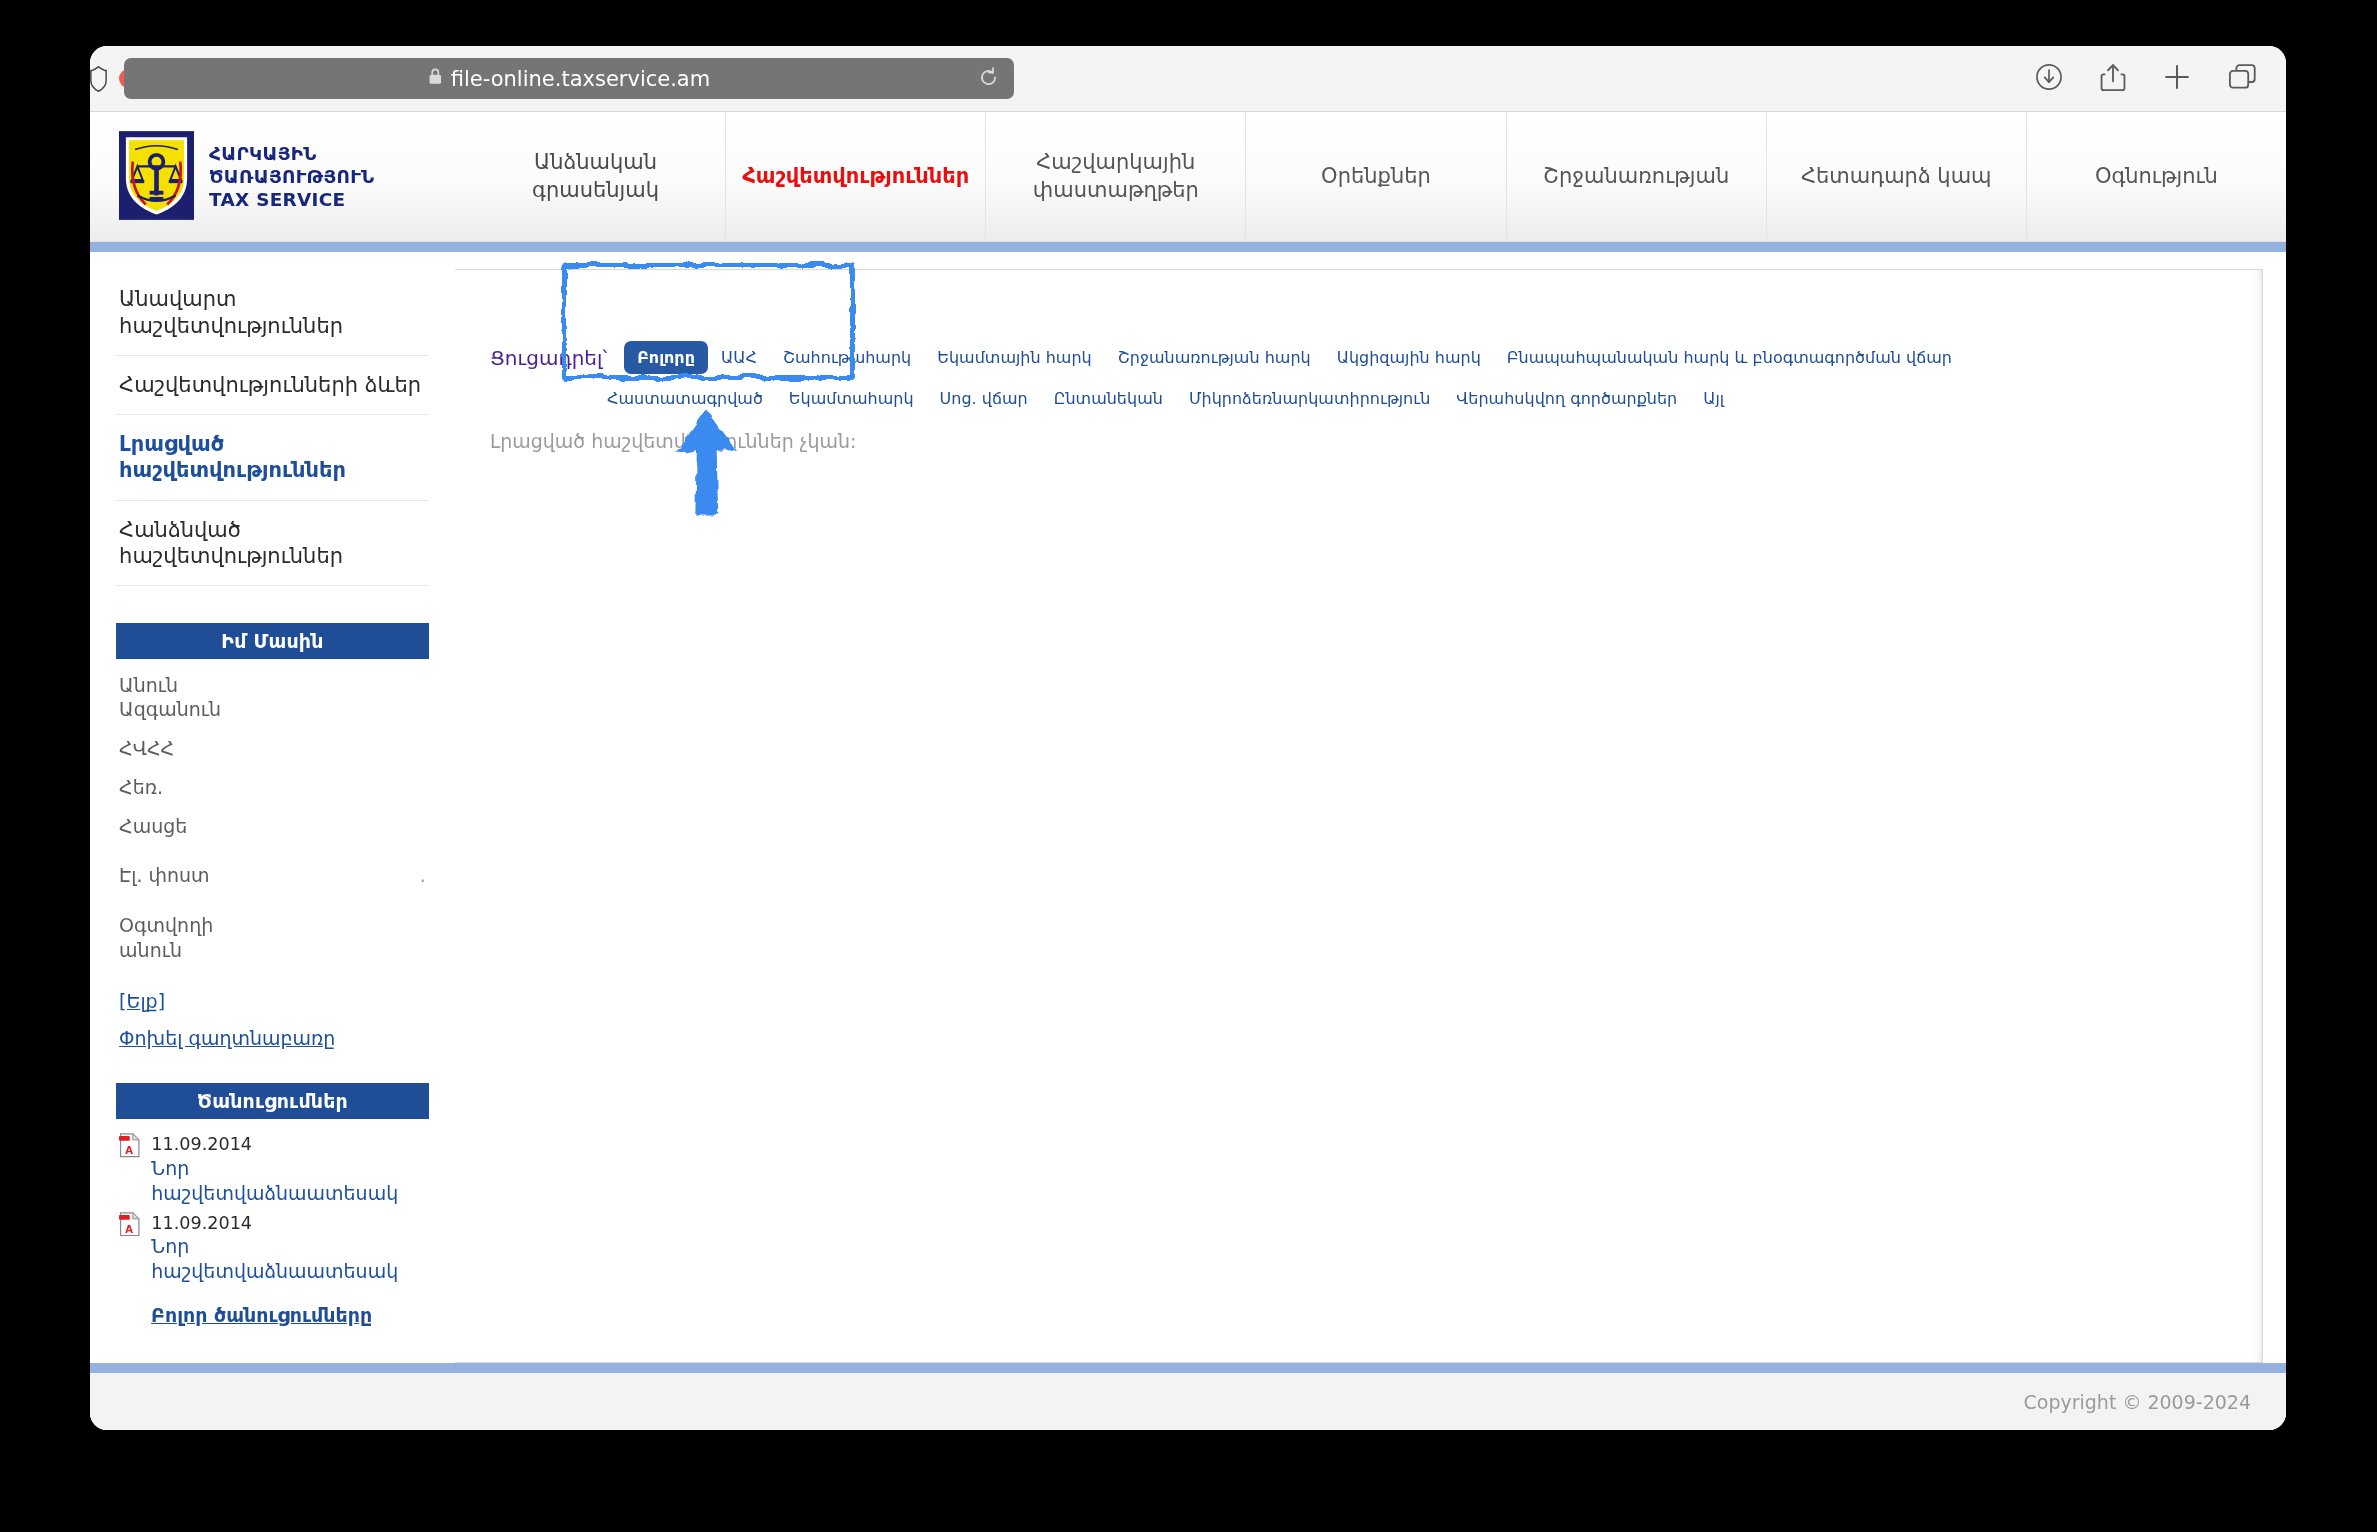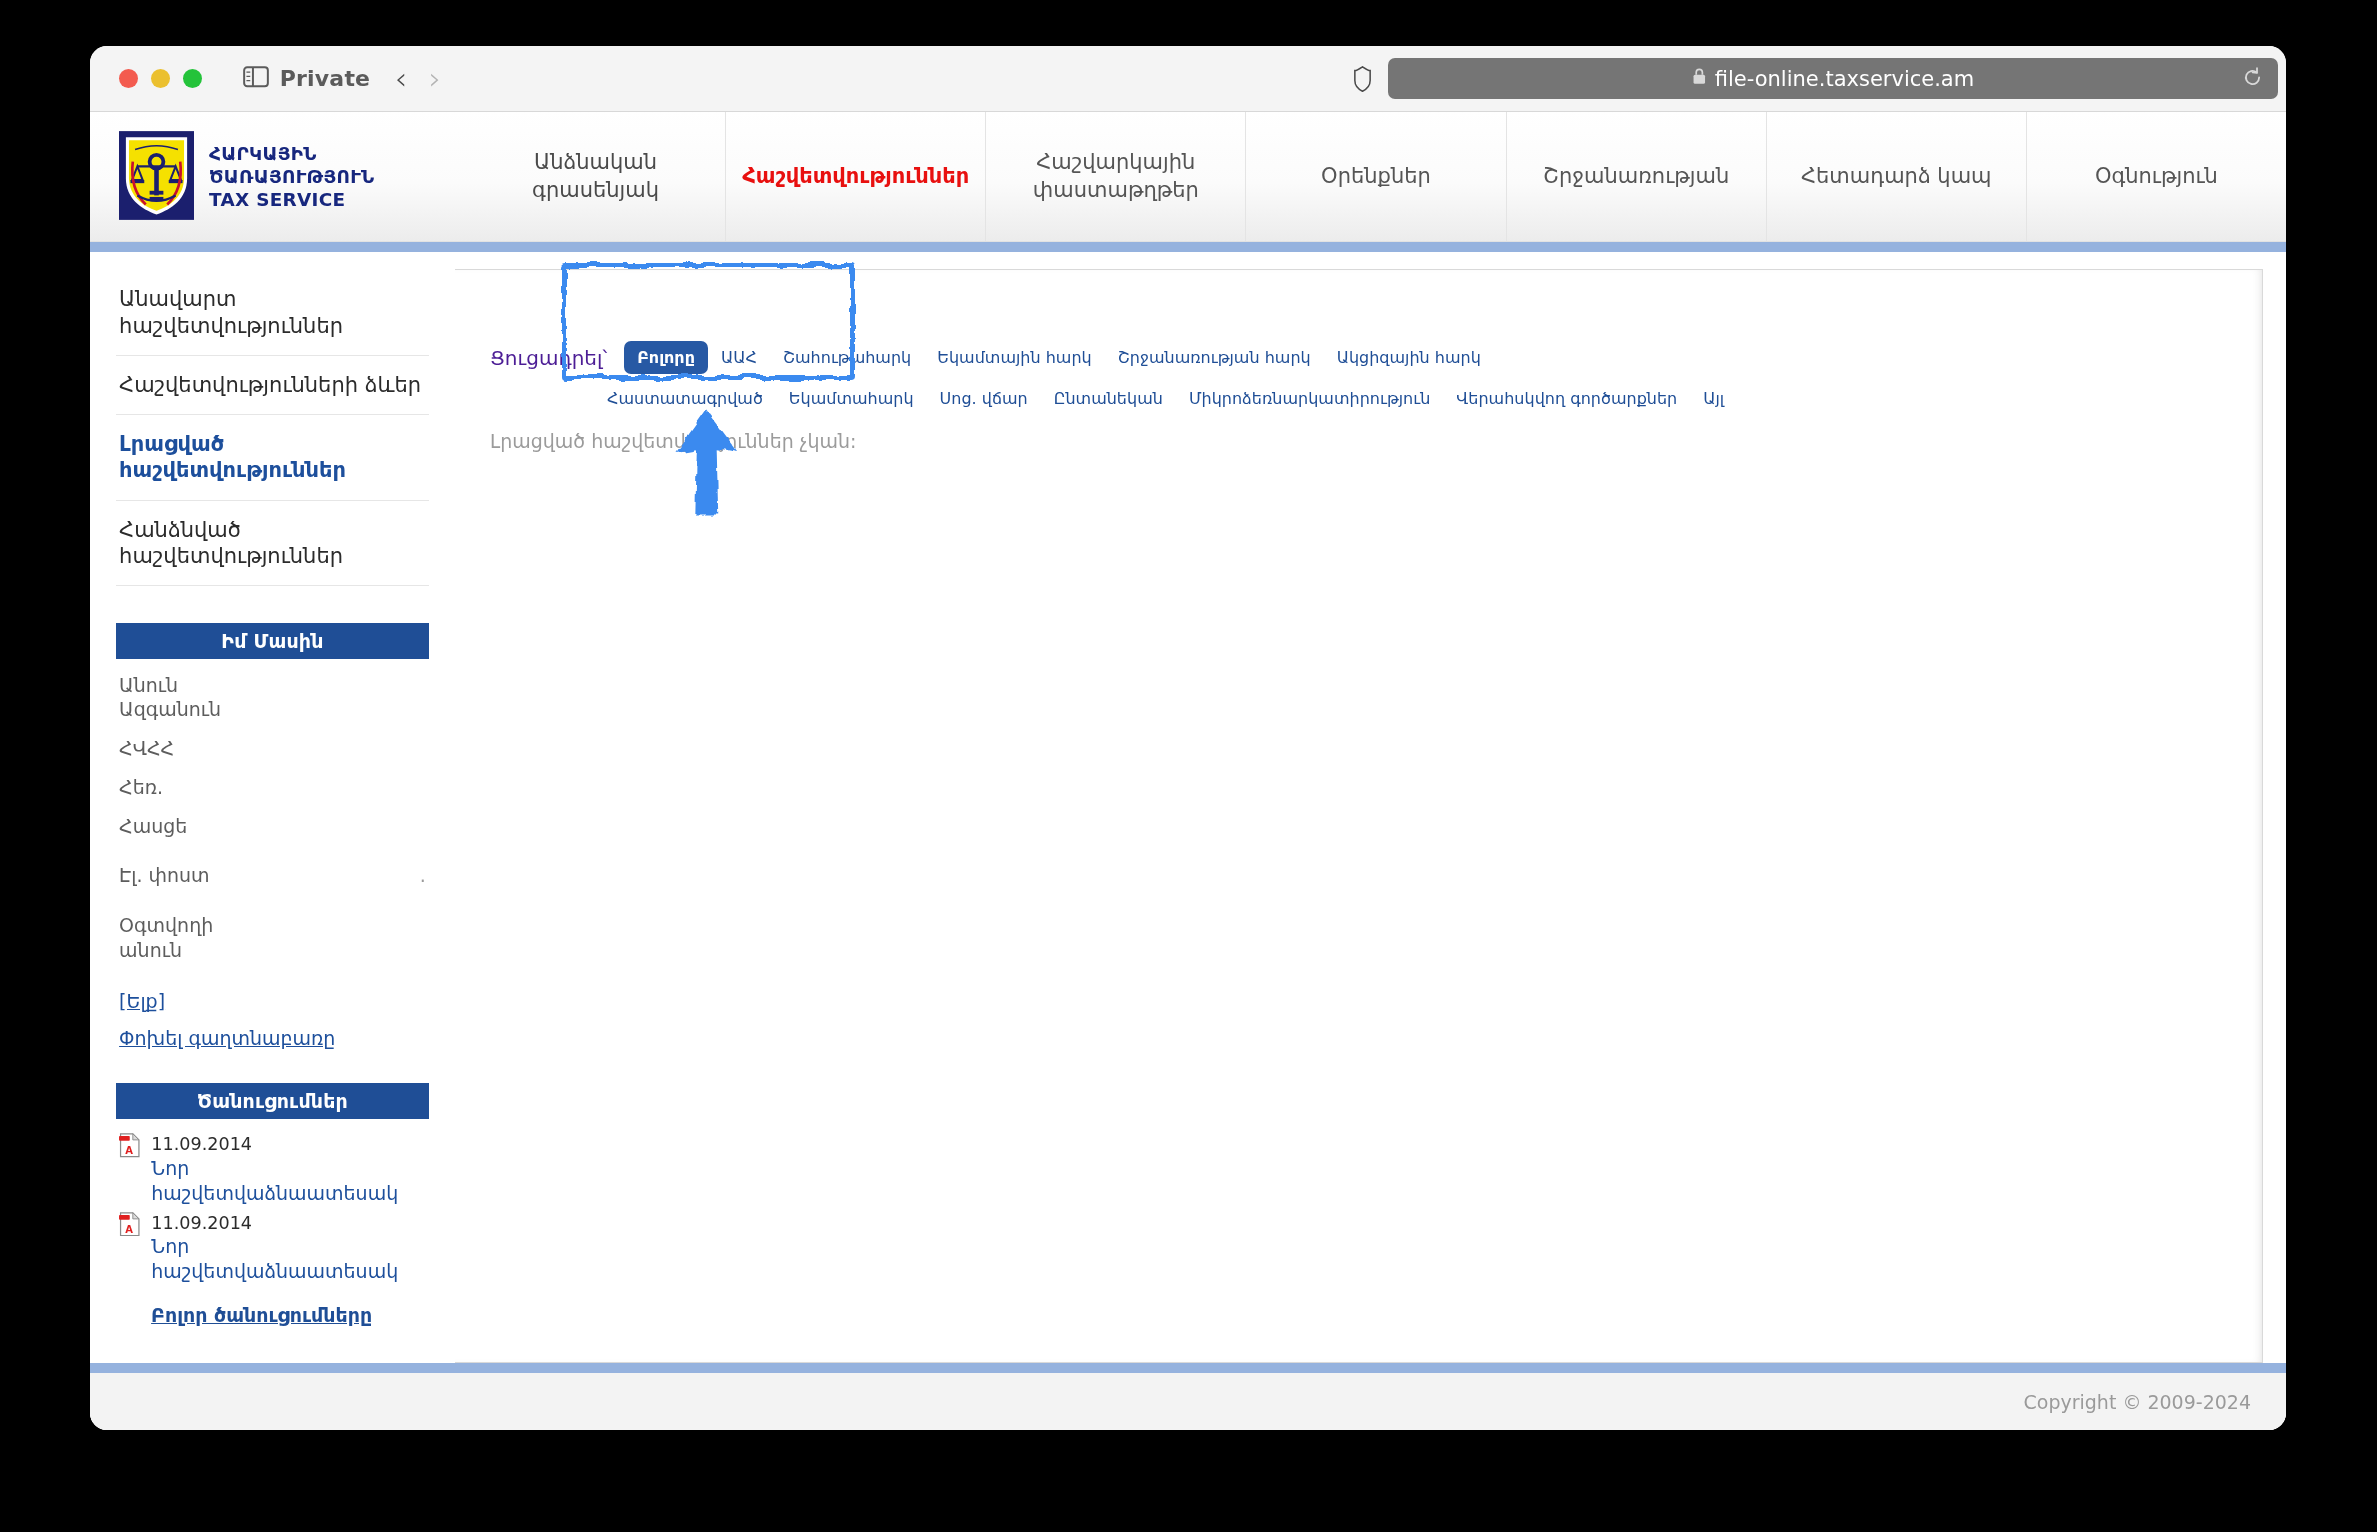--- a/index.html
+++ b/index.html
@@ -53,21 +53,21 @@
     letter-spacing: 0.2px;
   }
   .nav-arrows { display: flex; align-items: center; gap: 21.5px; margin-left: 24.5px; }
   .chev { font-size: 31px; line-height: 1; font-weight: 300; }
   .chev-back { color: #4a4a4a; }
   .chev-fwd { color: #b3b3b3; }
 
   #url-area {
     position: absolute;
     left: 0; right: 8px;
-    display: flex; justify-content: flex-end; align-items: center;
+    display: flex; justify-content: flex-start; align-items: center;
     pointer-events: none;
   }
   #url-inner { display: flex; align-items: center; gap: 17px; pointer-events: auto; }
   #shield-icon { width: 17px; height: 26px; }
   #url-bar {
     width: 890px; height: 41px;
     background: #757575;
     border-radius: 7px;
     display: flex; align-items: center; justify-content: center;
     position: relative;
@@ -433,20 +433,21 @@
         <div id="filters">
 
           <div id="filter-row-1">
             <span id="filter-label">Ցուցադրել՝</span>
             <span class="chip selected">Բոլորը</span>
             <span class="chip">ԱԱՀ</span>
             <span class="chip">Շահութահարկ</span>
             <span class="chip">Եկամտային հարկ</span>
             <span class="chip">Շրջանառության հարկ</span>
             <span class="chip">Ակցիզային հարկ</span>
+            <span class="chip">Բնապահպանական հարկ և բնօգտագործման վճար</span>
           </div>
 
           <div id="filter-row-2">
             <span class="chip">Հաստատագրված</span>
             <span class="chip">Եկամտահարկ</span>
             <span class="chip">Սոց. վճար</span>
             <span class="chip">Ընտանեկան</span>
             <span class="chip">Միկրոձեռնարկատիրություն</span>
             <span class="chip">Վերահսկվող գործարքներ</span>
             <span class="chip">Այլ</span>

